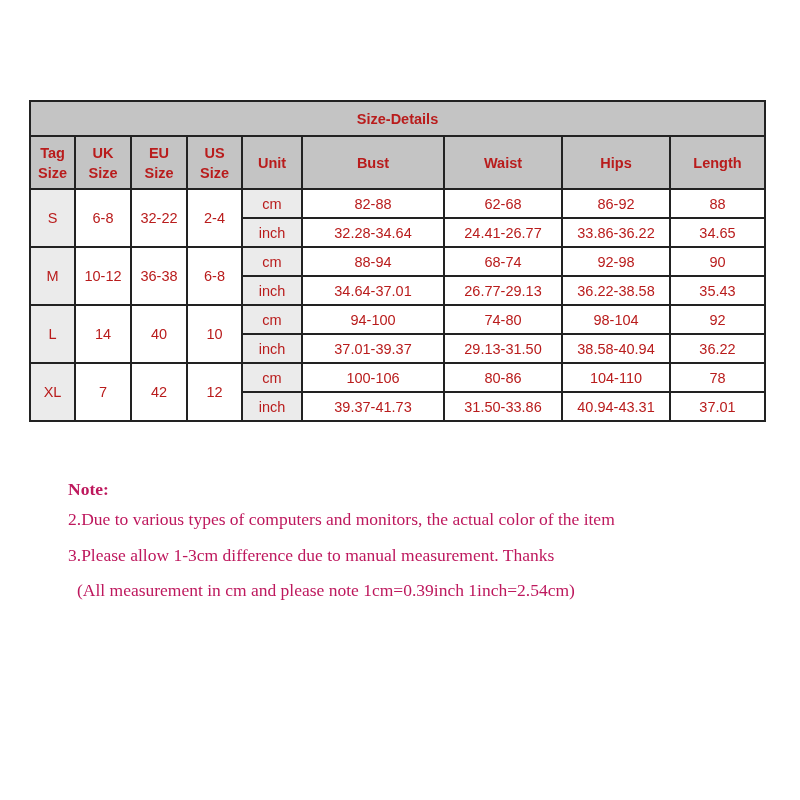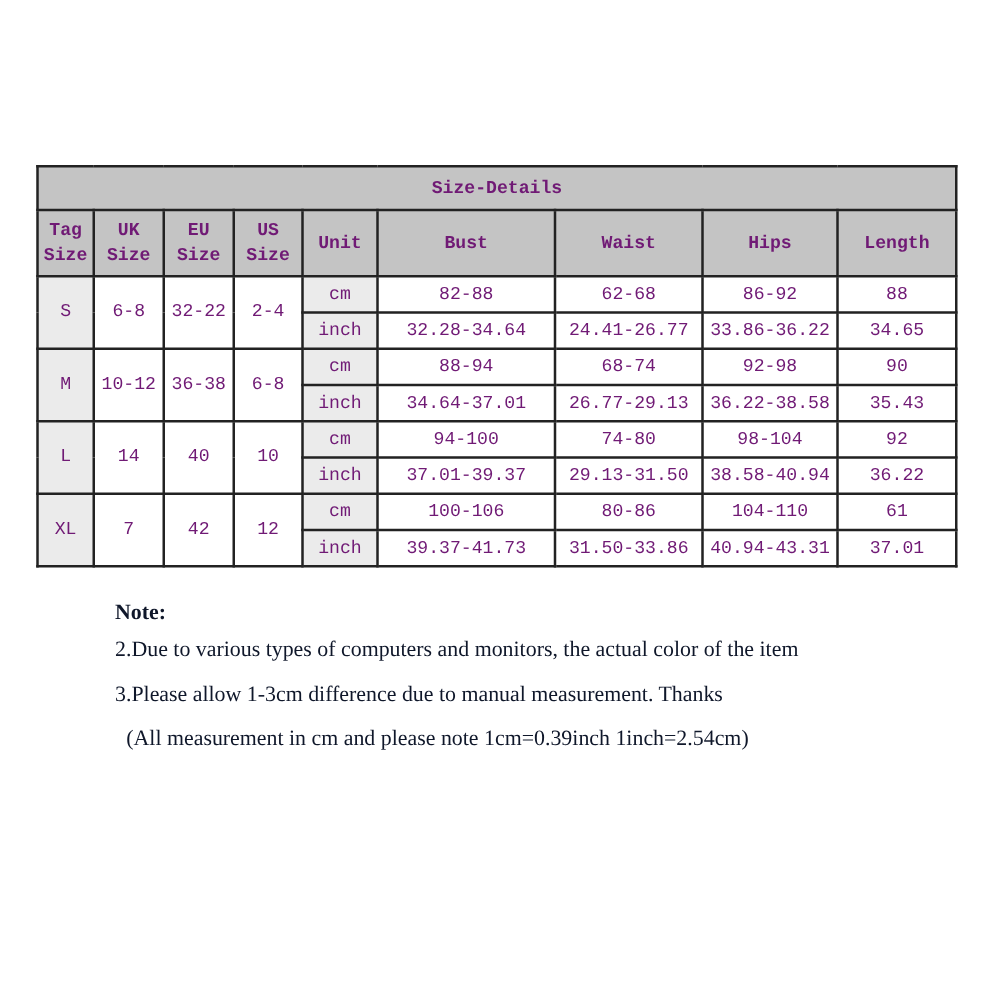--- a/index.html
+++ b/index.html
@@ -1,30 +1,30 @@
 <!DOCTYPE html>
 <html><head>
 <meta charset="utf-8">
 <style>
   html, body { margin:0; padding:0; background:#ffffff; }
   body { width:800px; height:800px; position:relative; overflow:hidden; font-family:"Liberation Serif", serif; }
   #size-table {
-    position:absolute; left:29px; top:132px; width:735px;
+    position:absolute; left:29px; top:100px; width:735px;
     border-collapse:collapse; table-layout:fixed;
-    font-family:Liberation Mono, monospace; font-size:14.5px; color:#701a75;
+    font-family:Liberation Sans, sans-serif; font-size:14.5px; color:#b91c1c;
   }
   #size-table td, #size-table th {
     border:2px solid #222; text-align:center; vertical-align:middle; padding:0;
   }
   #size-table .title-row th { background:#c4c4c4; height:33px; font-weight:bold; font-size:14.5px; }
   #size-table .head-row th { background:#c4c4c4; height:51px; font-weight:bold; line-height:20px; }
   #size-table td { height:27px; background:#fff; }
   #size-table td.tag { background:#ebebeb; }
   #size-table td.unit { background:#ebebeb; }
-  .notes { position:absolute; left:92px; top:476px; color:#0f172a; font-family:"Liberation Serif", serif; font-size:17.5px; }
+  .notes { position:absolute; left:68px; top:476px; color:#be185d; font-family:"Liberation Serif", serif; font-size:17.5px; }
   .notes div { white-space:nowrap; }
   .note-title { font-weight:bold; height:26px; line-height:26px; }
   .note-line { height:35.5px; line-height:35.5px; }
   .indent { padding-left:9px; }
 </style>
 </head>
 <body>
 
 <table id="size-table">
   <colgroup>
@@ -115,21 +115,21 @@
 
     <tr>
       <td rowspan="2" class="tag">XL</td>
       <td rowspan="2">7</td>
       <td rowspan="2">42</td>
       <td rowspan="2">12</td>
       <td class="unit">cm</td>
       <td>100-106</td>
       <td>80-86</td>
       <td>104-110</td>
-      <td>61</td>
+      <td>78</td>
     </tr>
     <tr>
       <td class="unit">inch</td>
       <td>39.37-41.73</td>
       <td>31.50-33.86</td>
       <td>40.94-43.31</td>
       <td>37.01</td>
     </tr>
   </tbody>
 </table>

